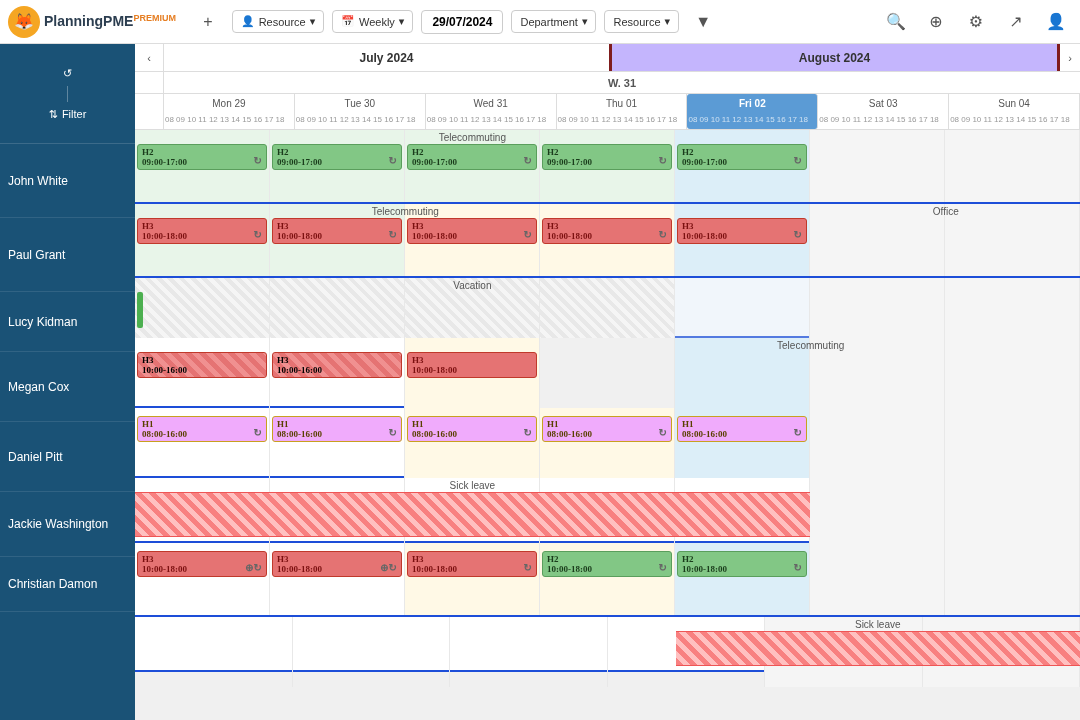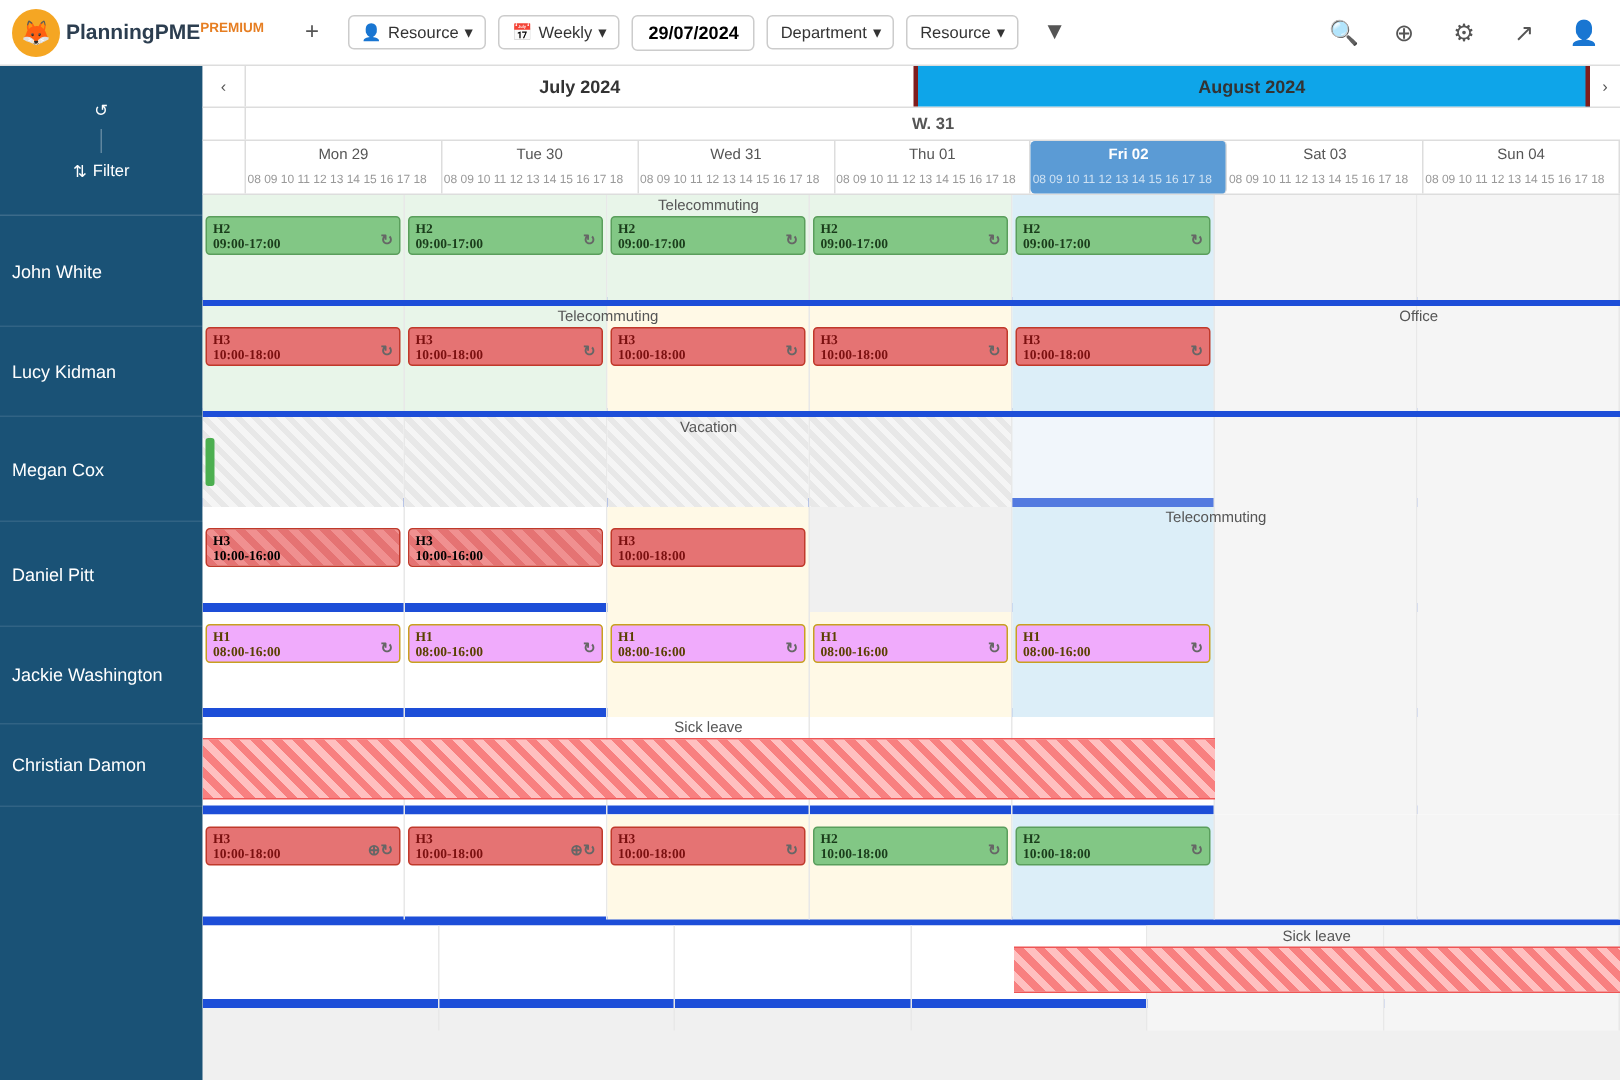--- a/index.html
+++ b/index.html
@@ -27,40 +27,40 @@
     .sidebar { width: 135px; min-width: 135px; background: #1a5276; display: flex; flex-direction: column; }
     .sidebar-row { display: flex; align-items: center; padding: 0 8px; color: #fff; font-size: 12px; font-weight: 500; border-bottom: 1px solid rgba(255,255,255,0.1); cursor: pointer; }
 
     
     .calendar { flex: 1; overflow: hidden; display: flex; flex-direction: column; }
 
     
     .month-header { display: flex; height: 28px; border-bottom: 1px solid #ddd; background: #fff; }
     .month-left { width: 29px; min-width: 29px; border-right: 1px solid #ddd; display: flex; align-items: center; justify-content: center; cursor: pointer; color: #555; }
     .month-cell { flex: 1; display: flex; align-items: center; justify-content: center; font-size: 12px; font-weight: bold; color: #333; border-right: 3px solid #7f1d1d; }
-    .month-cell.highlight { background: #0ea5e9; }
+    .month-cell.highlight { background: #c4b5fd; }
     .month-right { width: 20px; min-width: 20px; display: flex; align-items: center; justify-content: center; cursor: pointer; color: #555; }
 
     
     .week-row { display: flex; height: 22px; background: #fff; border-bottom: 1px solid #ddd; }
     .week-spacer { width: 29px; min-width: 29px; border-right: 1px solid #ddd; }
     .week-label { flex: 1; display: flex; align-items: center; justify-content: center; font-size: 11px; font-weight: bold; color: #555; }
 
     
     .day-header-row { display: flex; height: 36px; background: #fff; border-bottom: 1px solid #ddd; }
     .day-header-spacer { width: 29px; min-width: 29px; border-right: 1px solid #ddd; display: flex; align-items: center; justify-content: center; }
     .day-col { flex: 1; border-right: 1px solid #ddd; display: flex; flex-direction: column; }
     .day-name { display: flex; align-items: center; justify-content: center; font-size: 10px; color: #555; height: 16px; padding-top: 3px; }
     .day-hours { display: flex; align-items: center; justify-content: flex-start; font-size: 8px; color: #999; height: 20px; overflow: hidden; padding-left: 1px; }
 
     
     .scroll-area { flex: 1; overflow-y: auto; overflow-x: hidden; }
 
     
-    .resource-row { display: flex; border-bottom: 6px solid #1d4ed8; position: relative; }
+    .resource-row { display: flex; border-bottom: 2px solid #1d4ed8; position: relative; }
     .resource-row:nth-child(even) { background: #fafafa; }
 
     
     .time-grid { flex: 1; display: flex; position: relative; }
     .day-cell { flex: 1; border-right: 1px solid #e8e8e8; position: relative; min-height: 70px; }
     .day-cell.today-col { background: rgba(207, 226, 243, 0.3); }
     .day-cell.weekend { background: #f5f5f5; }
 
     
     .event { position: absolute; border-radius: 3px; padding: 2px 4px; font-size: 10px; font-weight: bold; left: 2px; right: 2px; top: 8px; font-family: Liberation Serif, serif; }
@@ -166,20 +166,23 @@
       </div>
       <div style="width:1px; height:16px; background:rgba(255,255,255,0.3);"></div>
       <div style="display:flex; align-items:center; gap:4px; color:#fff; font-size:11px; cursor:pointer;">
         <span>⇅</span>
         <span>Filter</span>
       </div>
     </div>
 
     <div class="sidebar-row row-john">
       <span>John White</span>
+    </div>
+    <div class="sidebar-row row-paul">
+      <span>Paul Grant</span>
     </div>
     <div class="sidebar-row row-lucy">
       <span>Lucy Kidman</span>
     </div>
     <div class="sidebar-row row-megan">
       <span>Megan Cox</span>
     </div>
     <div class="sidebar-row row-daniel">
       <span>Daniel Pitt</span>
     </div>

